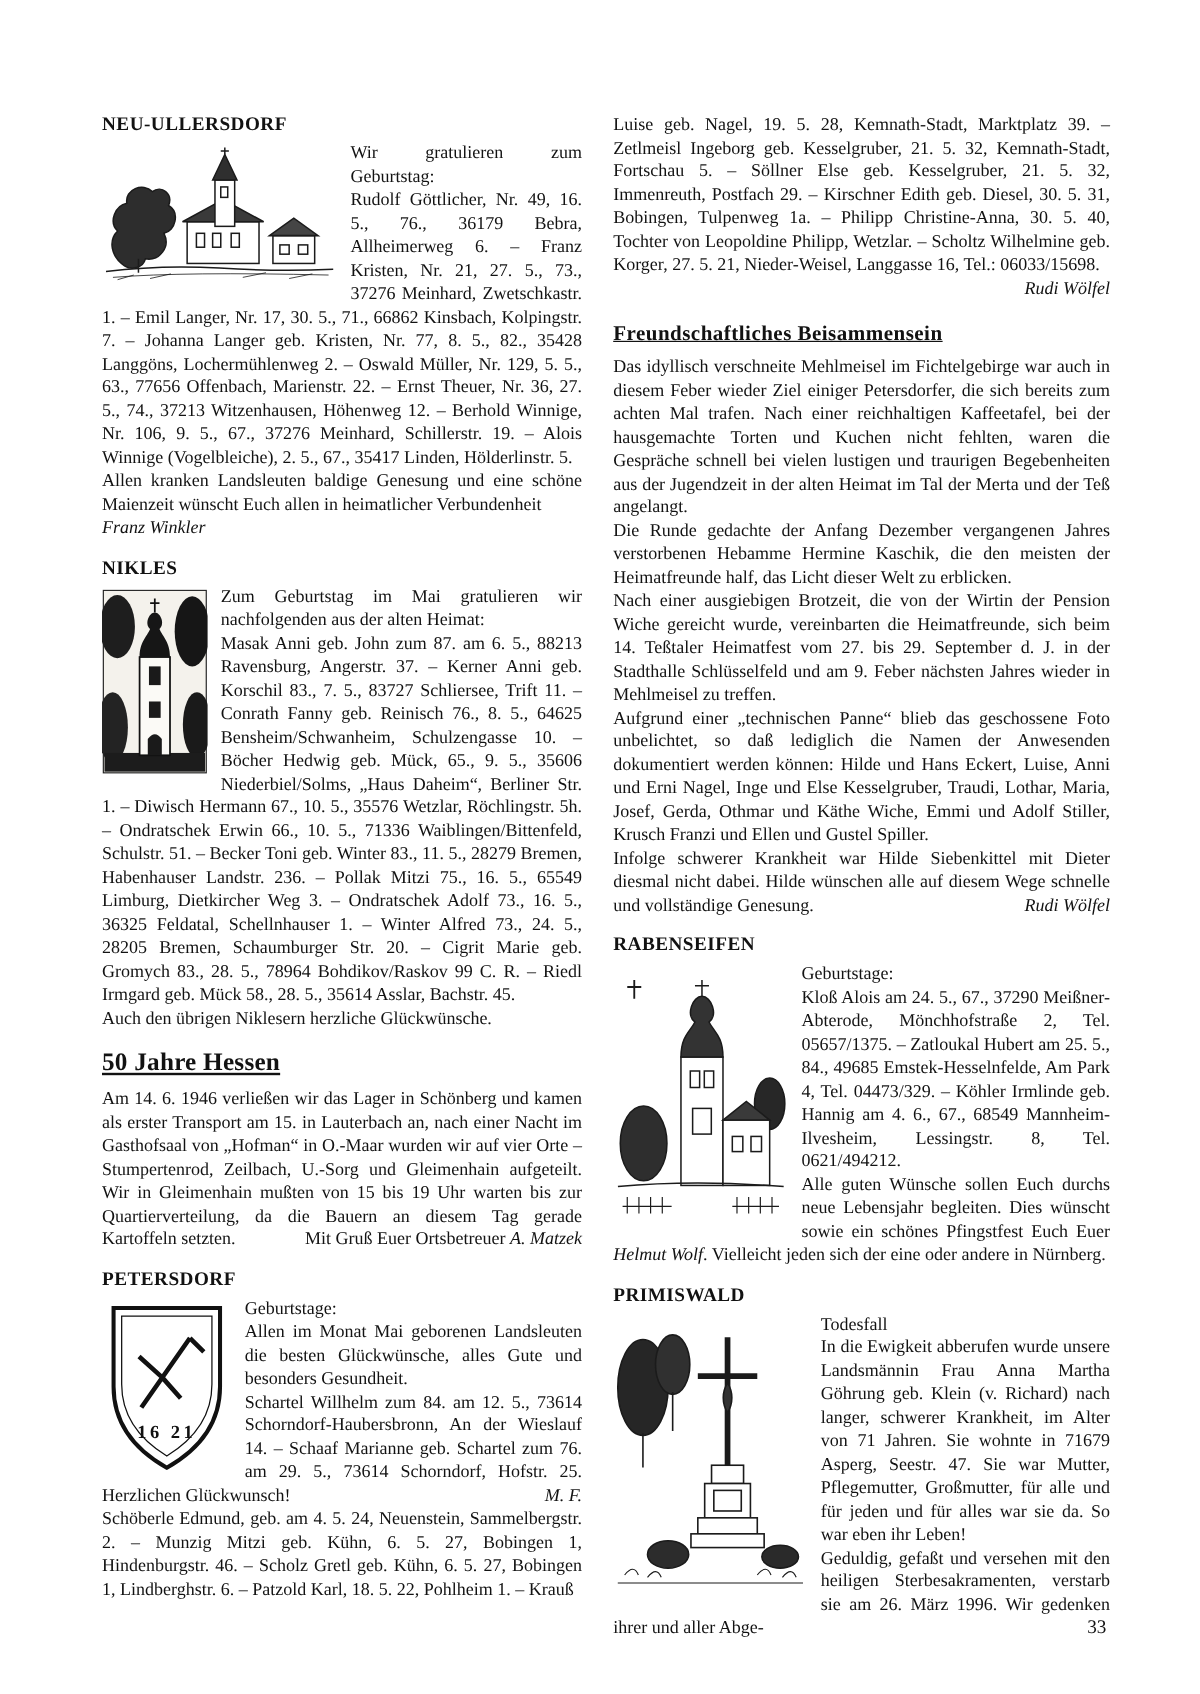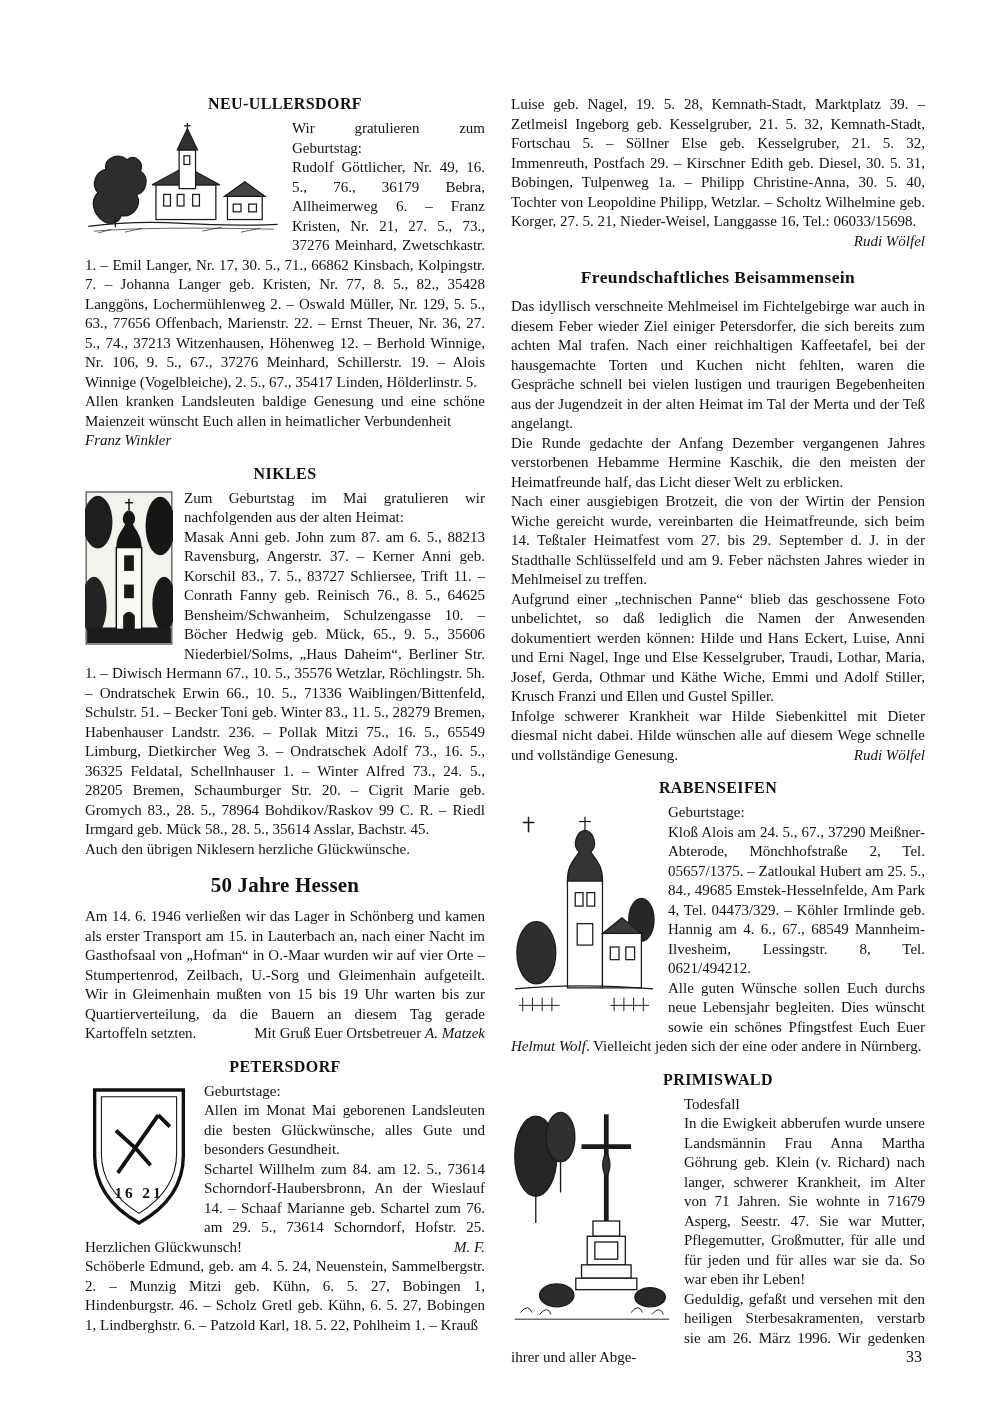--- a/index.html
+++ b/index.html
@@ -9,26 +9,26 @@
     font-family:"Liberation Serif", serif;
     color:#121212;
     overflow:hidden;
   }
   .page { width:1000px; height:1412px; padding:95px 75px 30px 85px; position:relative; background:#fff; }
   .cols { display:flex; gap:26px; }
   .col-left { width:400px; }
   .col-right { width:414px; }
   .sect { margin-bottom:14px; }
   .sec-title {
-    clear:both; text-align:center; font-weight:bold;
+    clear:both; text-align:left; font-weight:bold;
     font-size:16px; letter-spacing:.4px; margin:6px 0 6px;
   }
   .sec-title-first { margin-top:0; }
-  .sec-title-lg { font-size:21px; letter-spacing:.2px; margin:12px 0 9px; }
-  .sec-title-md { font-size:17.5px; margin:16px 0 9px; }
+  .sec-title-lg { font-size:21px; letter-spacing:.2px; margin:12px 0 9px;text-decoration:underline; }
+  .sec-title-md { font-size:17.5px; margin:16px 0 9px;text-decoration:underline; }
   p.just {
     text-align:justify; font-size:15px; line-height:1.3;
     hyphens:auto; -webkit-hyphens:auto;
   }
   p.just::after { content:""; display:block; clear:right; }
   .flow::after { content:""; display:block; clear:both; }
   .b { font-weight:normal; }
   .i { font-style:italic; }
   .fr { float:right; }
   .sigline { text-align:left; font-size:15px; line-height:1.3; font-style:italic; }

